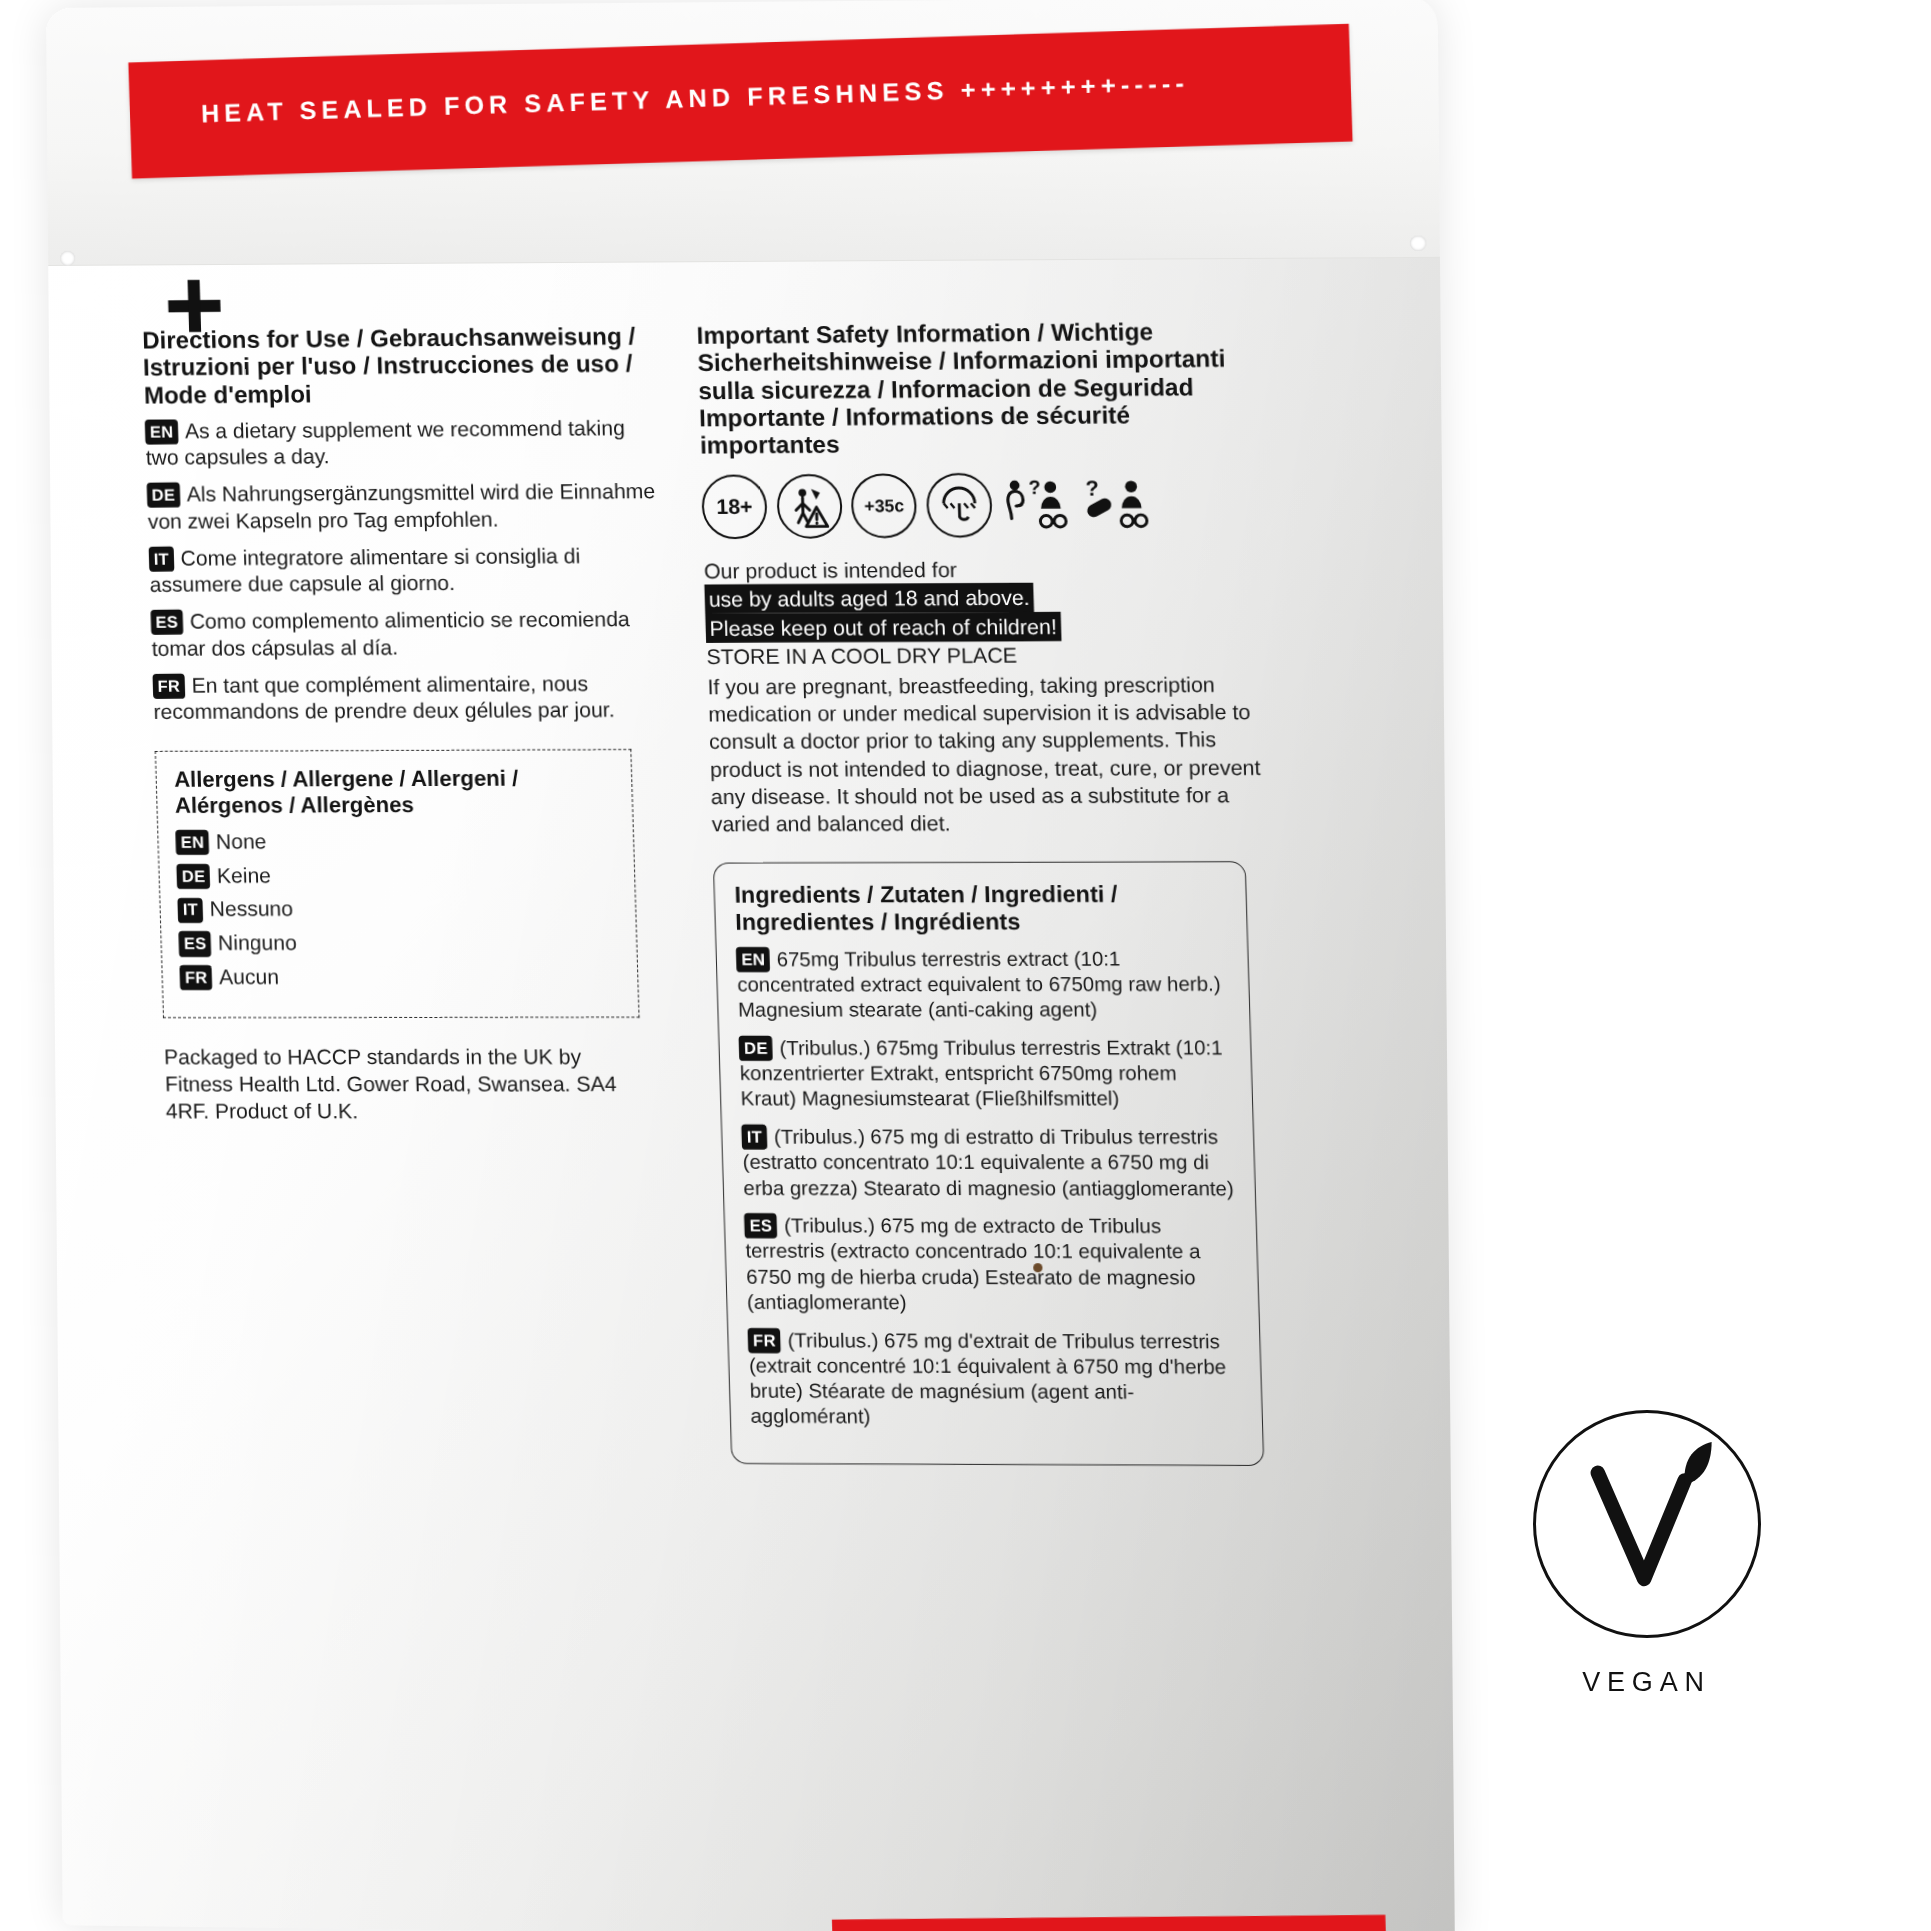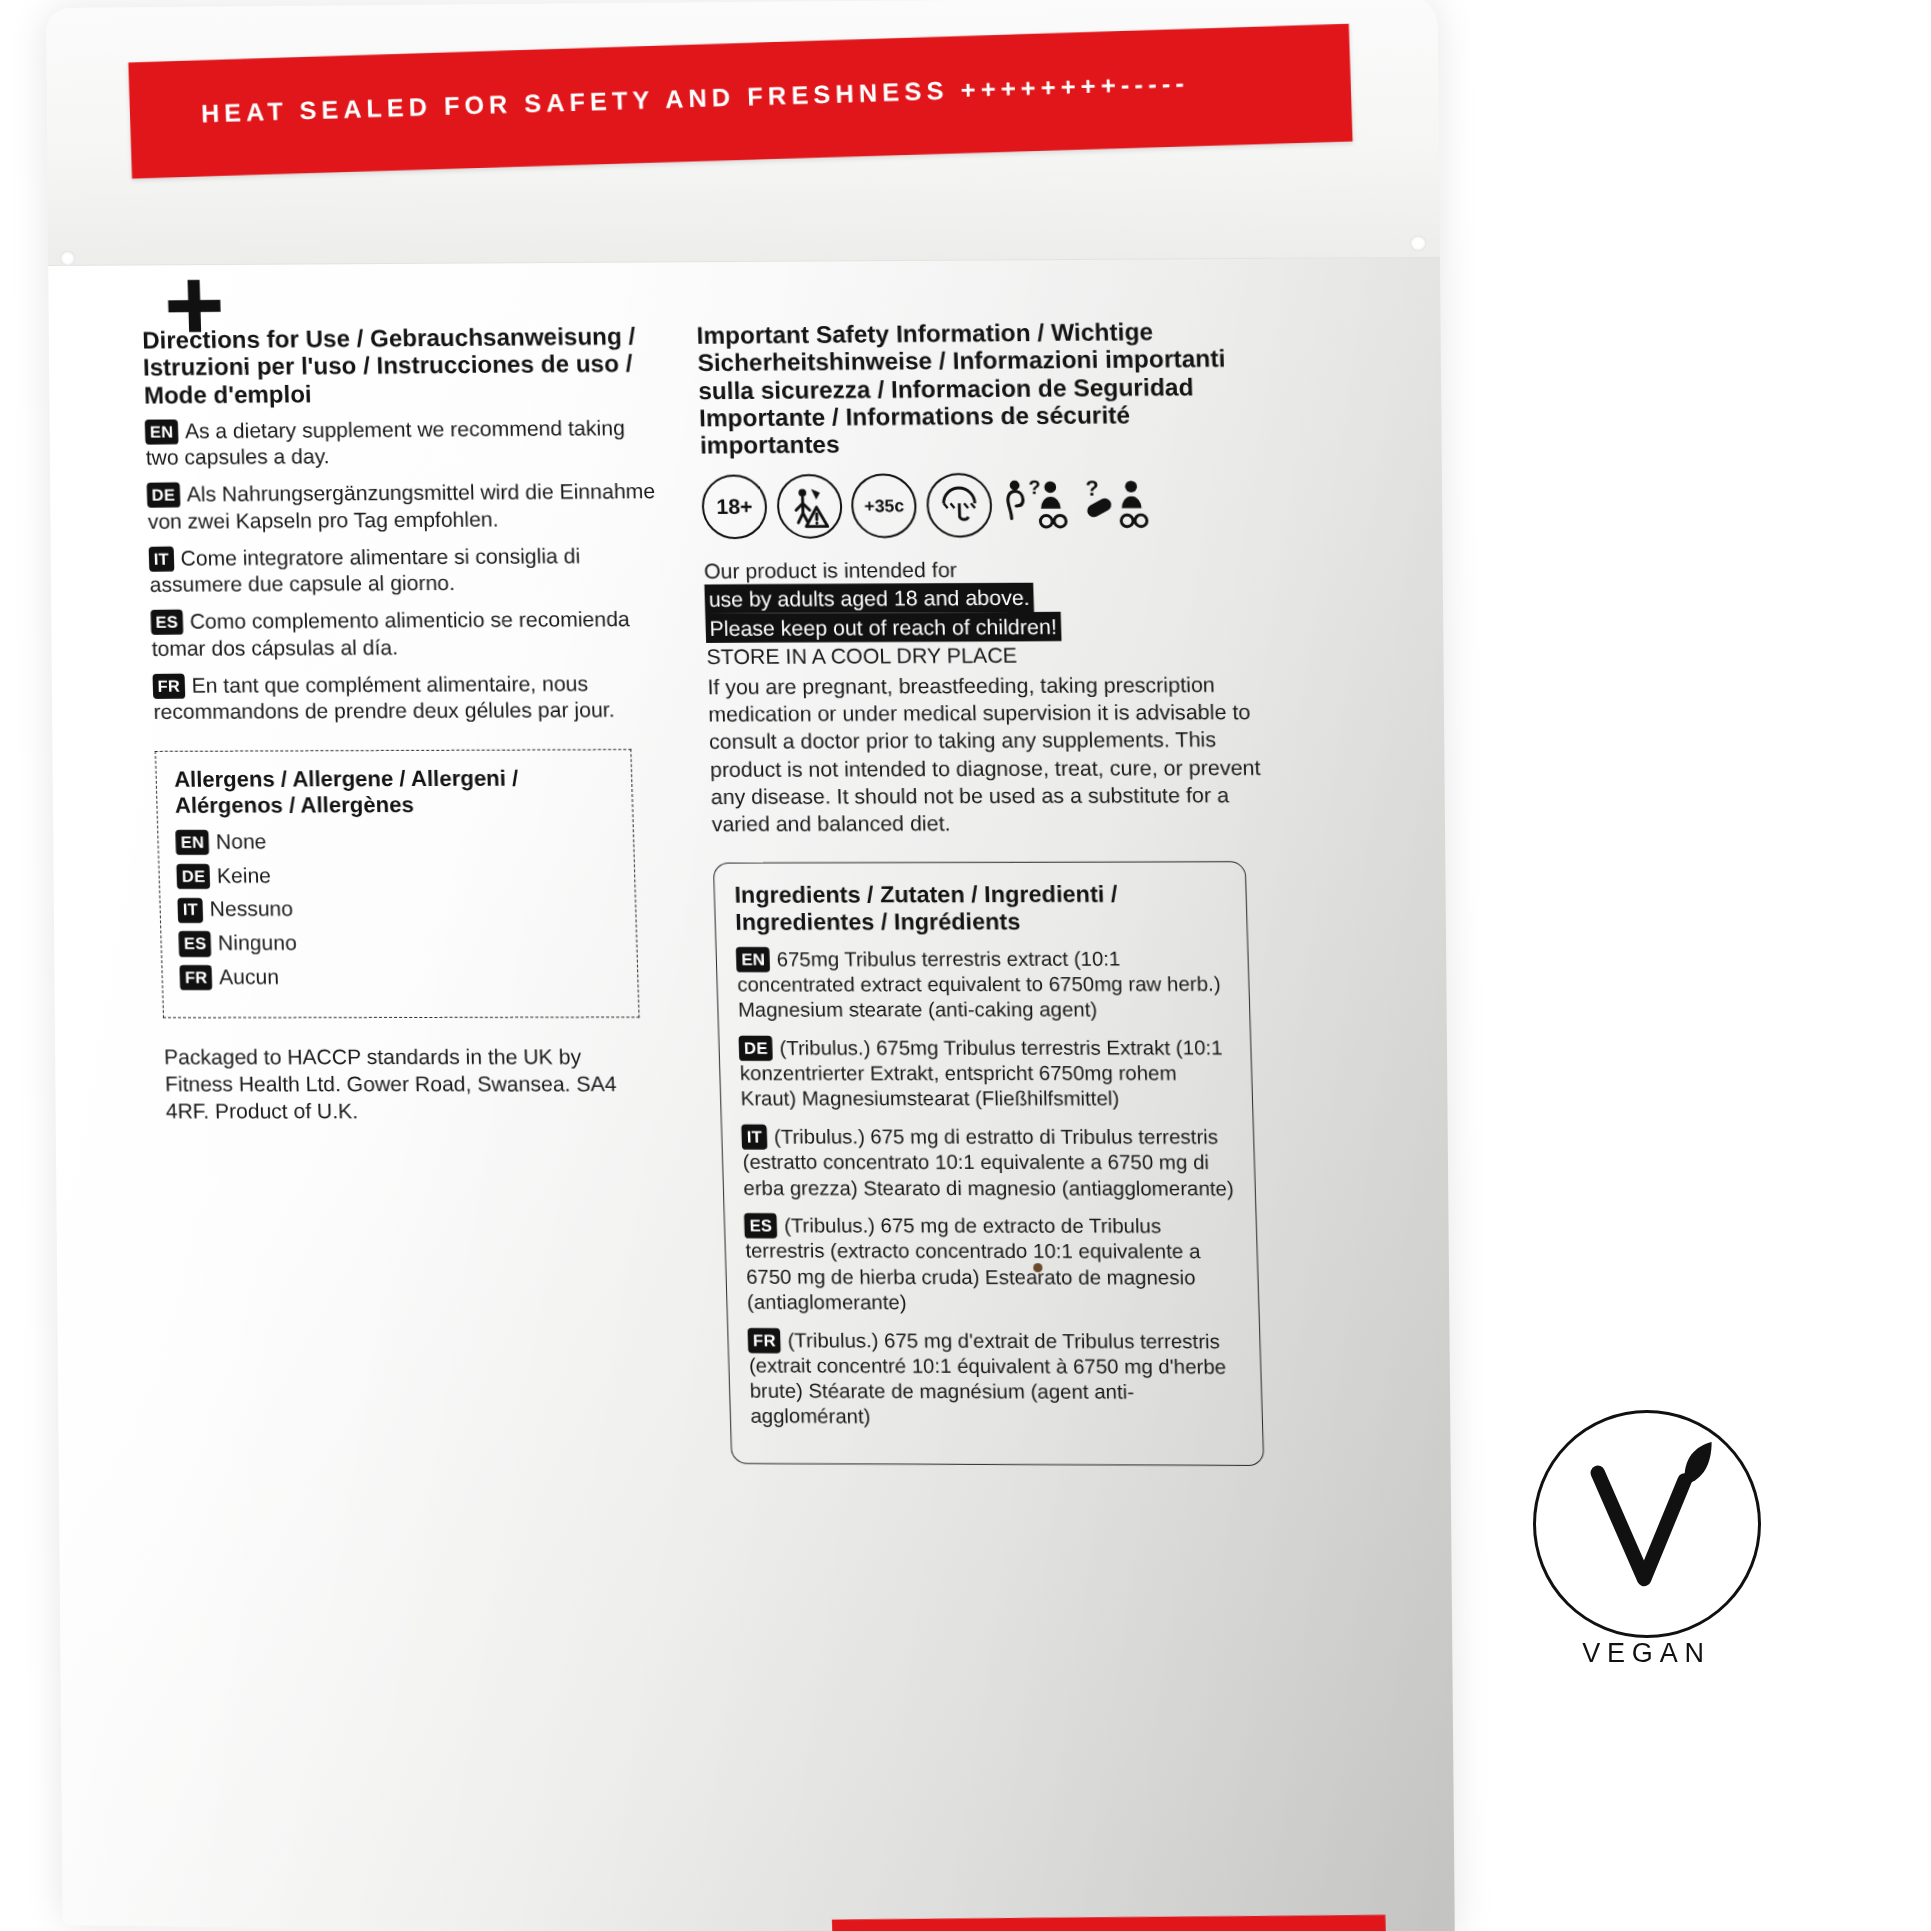--- a/index.html
+++ b/index.html
@@ -160,21 +160,21 @@
 
   
   #vegan{
     position:absolute;left:1521px;top:1410px;width:251px;text-align:center;
   }
   #vegan-circle{
     width:222px;height:222px;border:3.4px solid #111;border-radius:50%;
     margin:0 auto;position:relative;
   }
   #vegan-label{
-    font-size:27px;letter-spacing:6.8px;color:#111;font-weight:500;
+    margin-top:29px;font-size:27px;letter-spacing:6.8px;color:#111;font-weight:500;
     font-family:"Liberation Sans", sans-serif;
   }
 </style>
 </head>
 <body>
 
 <div id="pouch">
 
   <div id="crimp"></div>
   <div class="notch" id="notch-left"></div>

